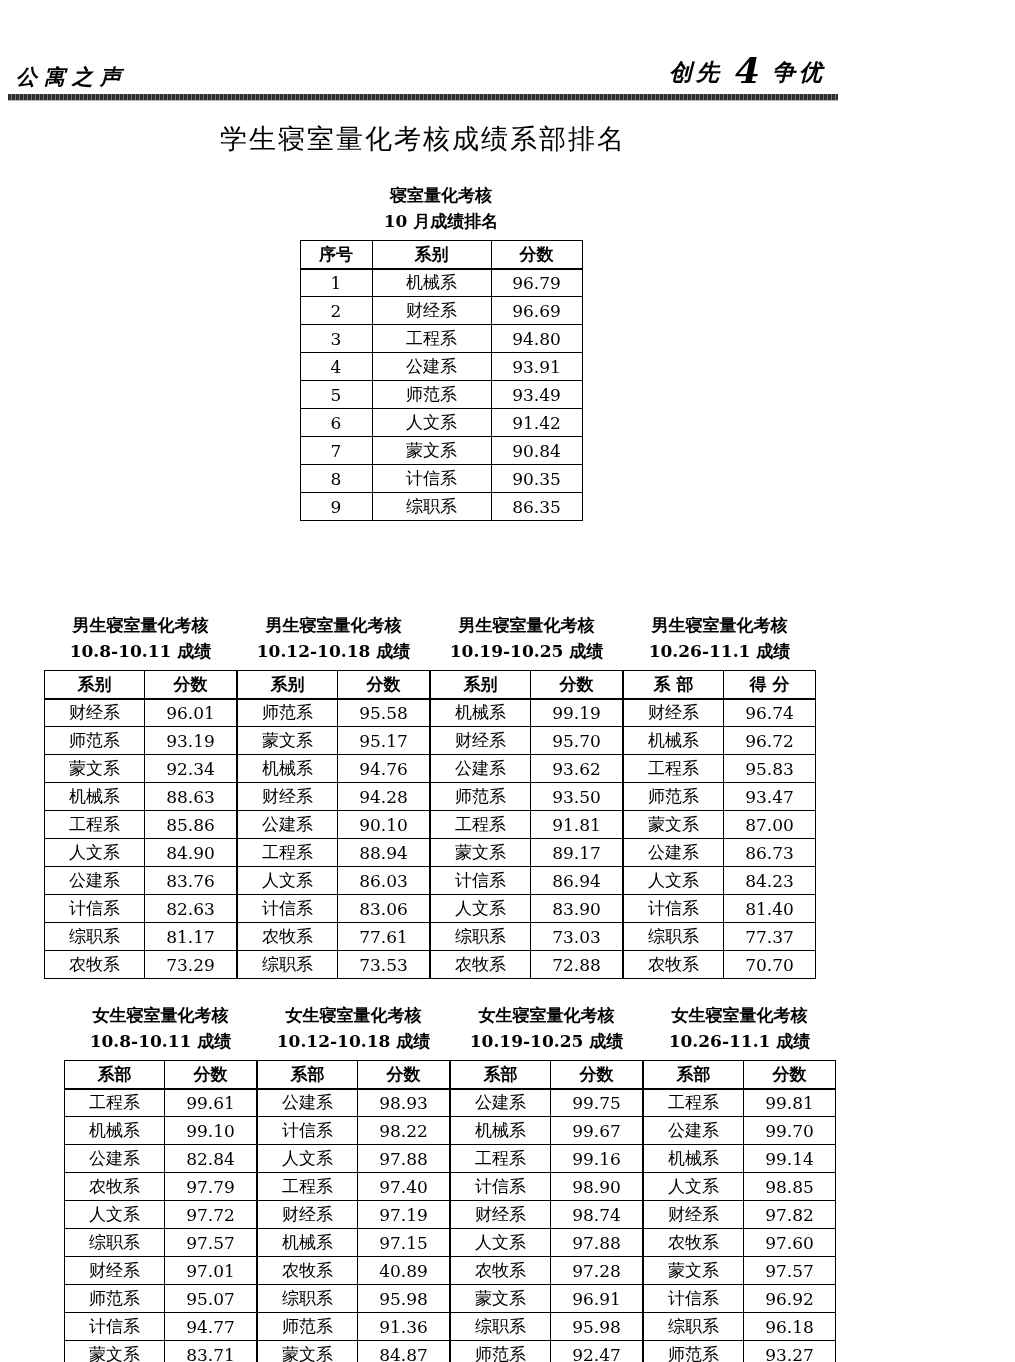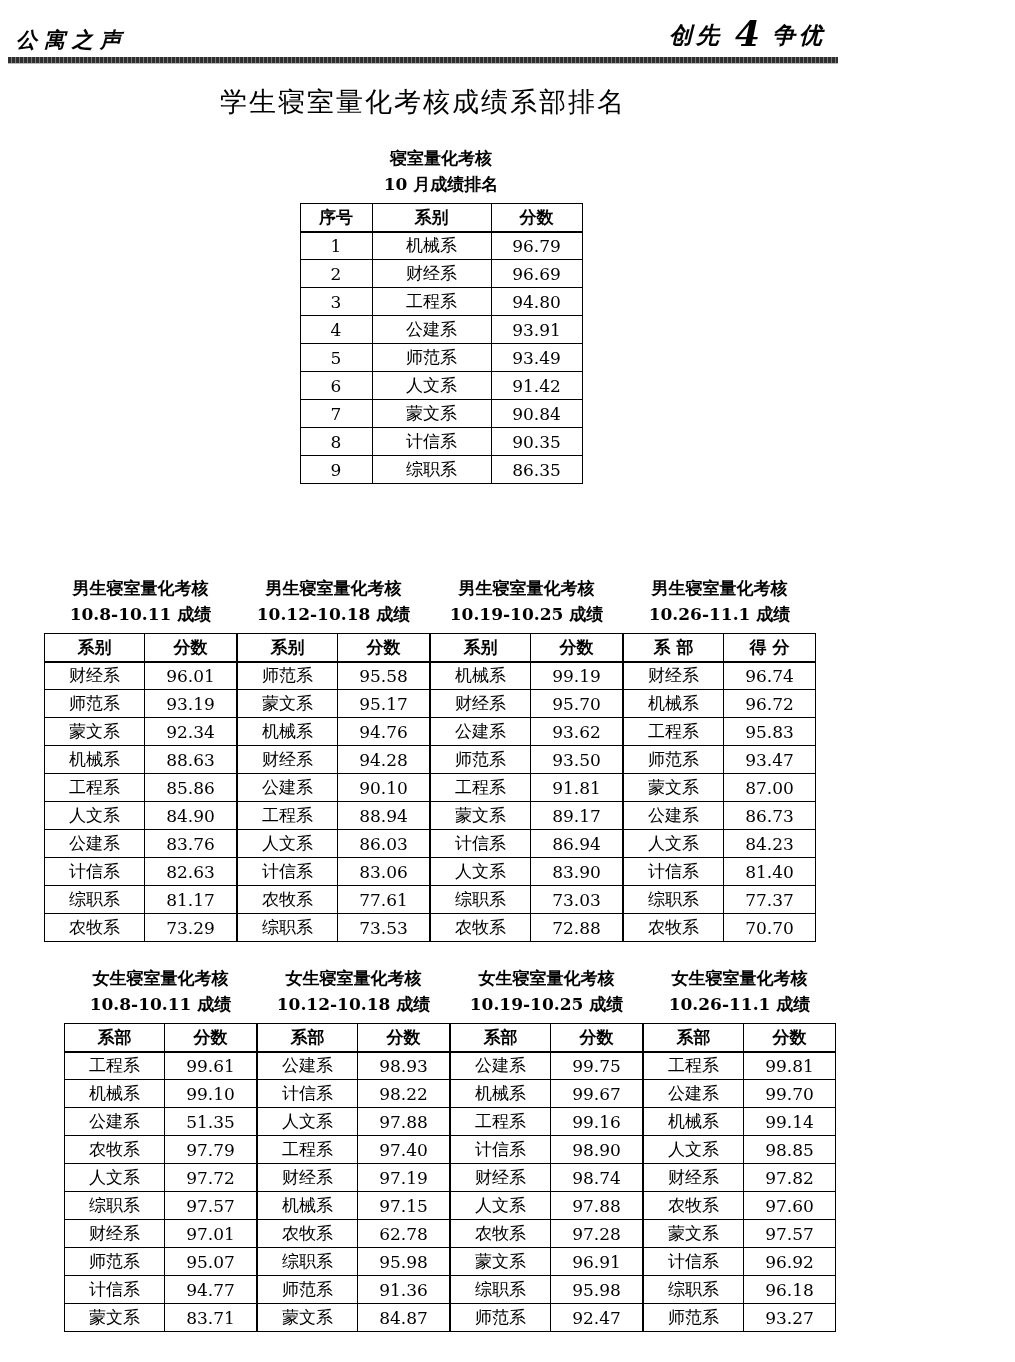--- a/index.html
+++ b/index.html
@@ -16,21 +16,21 @@
     display:flex; align-items:flex-end; justify-content:space-between;
     padding:12px 20px 2px 16px;
   }
   .masthead {
     flex:1; text-align:left;
     font-size:21px; font-weight:bold; font-style:italic;
     letter-spacing:7px; white-space:nowrap;
   }
   .slogan {
     flex:0 0 auto; text-align:center; white-space:nowrap;
-    font-size:23px; font-weight:bold; font-style:italic; letter-spacing:4px;
+    font-size:23px; font-weight:bold; font-style:italic; letter-spacing:4px;margin-top:37px;
   }
   .slogan .page-num {
     font-size:36px; font-weight:bold; font-style:italic;
     margin:0 12px; letter-spacing:0; vertical-align:-3px;
   }
   .issue-date {
     flex:1; text-align:right;
     font-size:15px; letter-spacing:1px; white-space:nowrap;
     padding-bottom:3px;
   }
@@ -397,21 +397,21 @@
             <tr>
               <td>工程系</td>
               <td>99.61</td>
             </tr>
             <tr>
               <td>机械系</td>
               <td>99.10</td>
             </tr>
             <tr>
               <td>公建系</td>
-              <td>51.35</td>
+              <td>82.84</td>
             </tr>
             <tr>
               <td>农牧系</td>
               <td>97.79</td>
             </tr>
             <tr>
               <td>人文系</td>
               <td>97.72</td>
             </tr>
             <tr>
@@ -469,21 +469,21 @@
             <tr>
               <td>财经系</td>
               <td>97.19</td>
             </tr>
             <tr>
               <td>机械系</td>
               <td>97.15</td>
             </tr>
             <tr>
               <td>农牧系</td>
-              <td>62.78</td>
+              <td>40.89</td>
             </tr>
             <tr>
               <td>综职系</td>
               <td>95.98</td>
             </tr>
             <tr>
               <td>师范系</td>
               <td>91.36</td>
             </tr>
             <tr>

